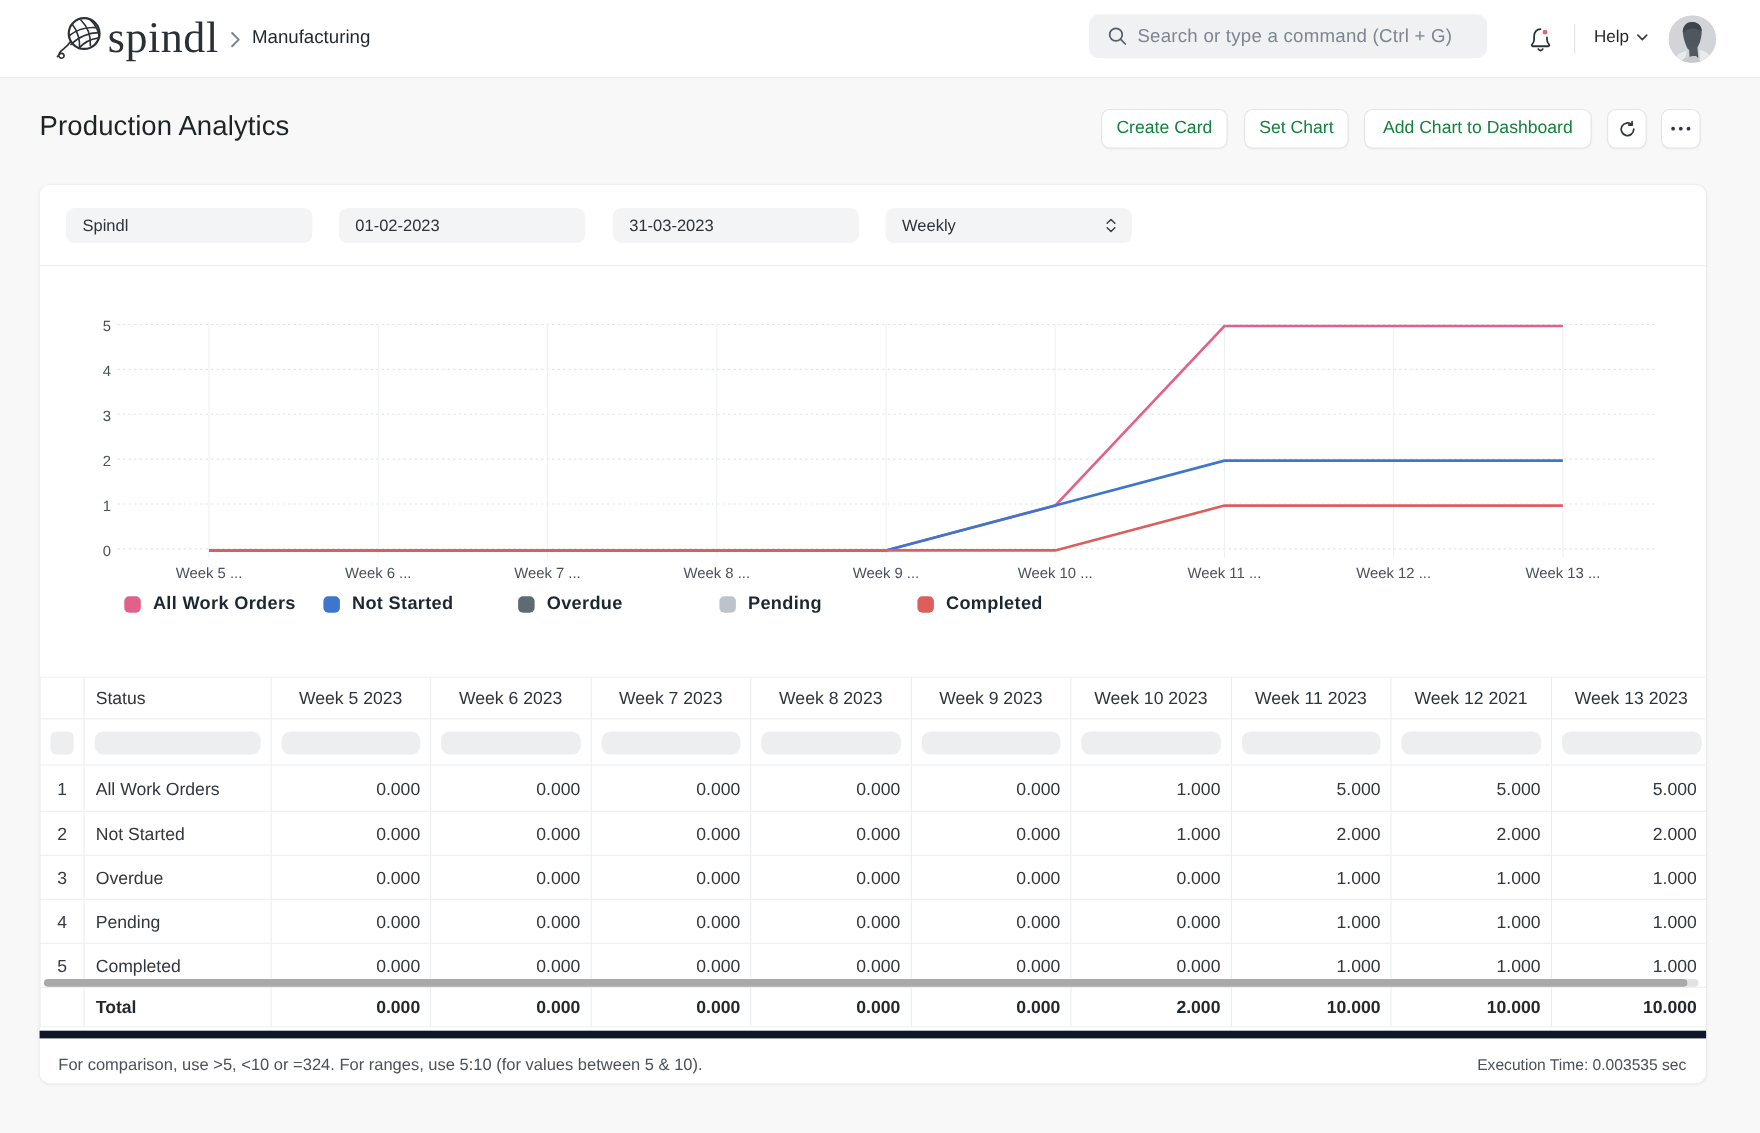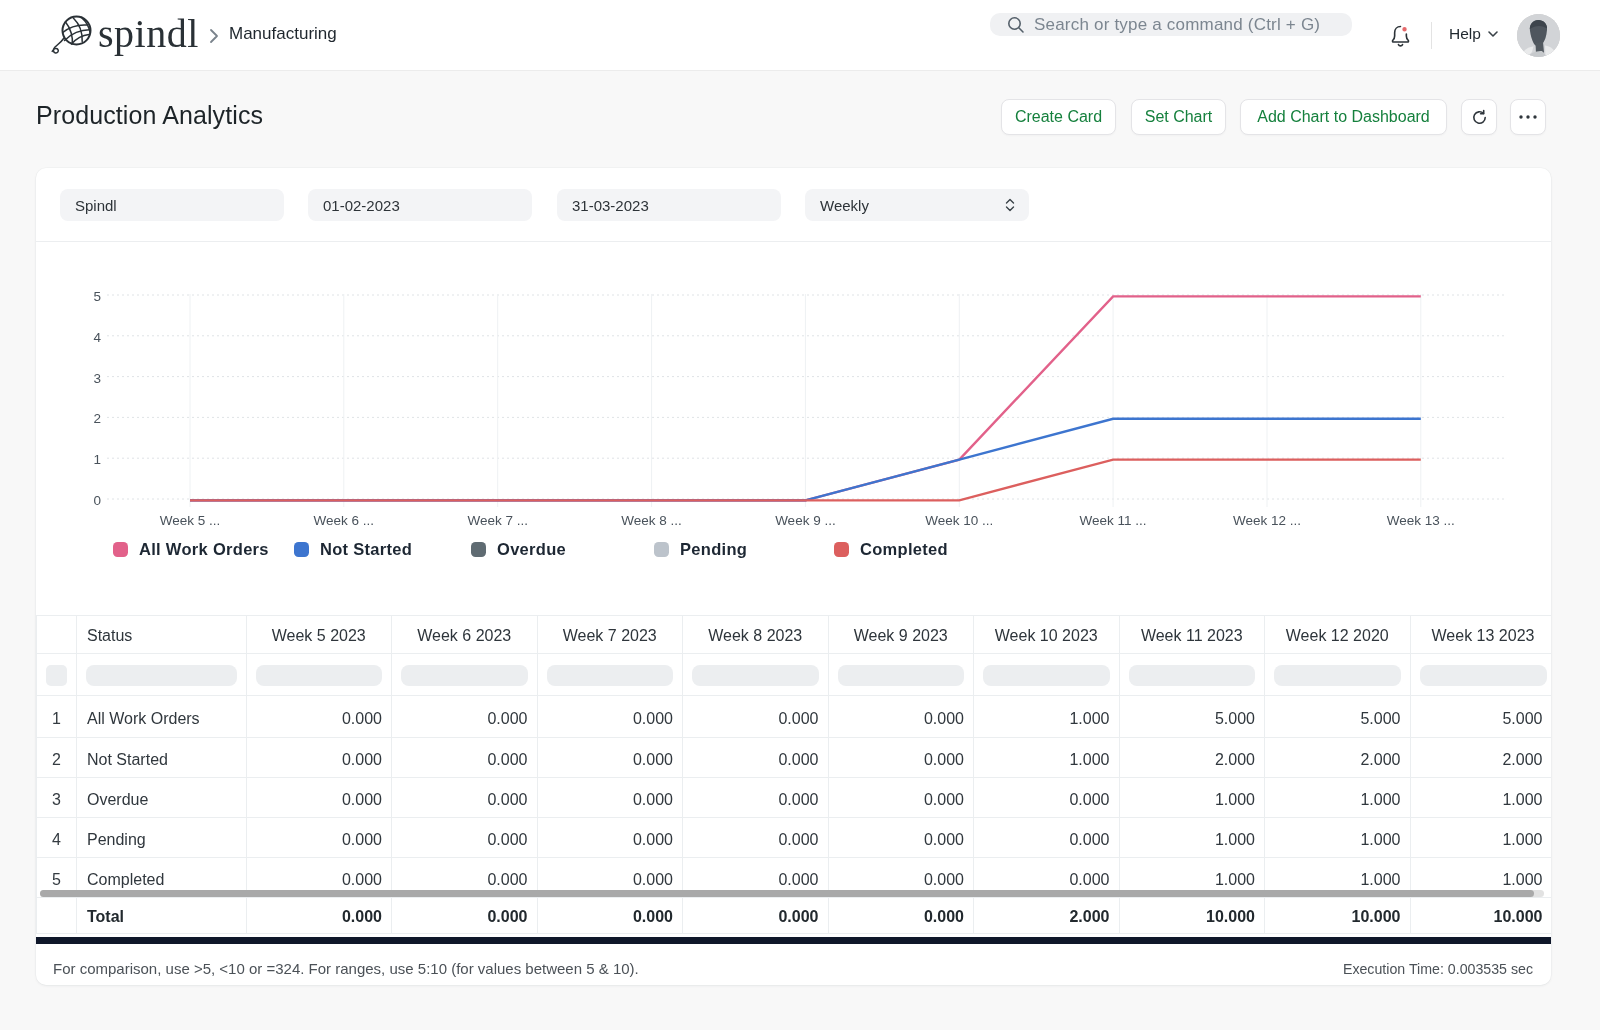--- a/index.html
+++ b/index.html
@@ -4,21 +4,21 @@
 <style>
   * { margin:0; padding:0; box-sizing:border-box; }
   html,body { width:1600px; height:1030px; overflow:hidden; }
   body { font-family:"Liberation Sans", sans-serif; background:#f8f8f8; color:#1f272e; }
   
   .nav { position:relative; height:71px; background:#ffffff; border-bottom:1px solid #ececec; }
   .logo-wrap { position:absolute; left:48px; top:14px; height:44px; display:flex; align-items:center; }
   .logo-text { font-family:"Liberation Serif", serif; font-size:40px; color:#2a3136; letter-spacing:0.5px; margin-left:4px; position:relative; top:-3px;}
   .crumb-sep { position:absolute; left:208px; top:26px; color:#7a838c; }
   .crumb { position:absolute; left:229px; top:24px; font-size:17px; color:#1f272e; }
-  .search { position:absolute; left:990px; top:13px; width:362px; height:23px; background:#f0f1f3; border-radius:10px; display:flex; align-items:center; }
+  .search { position:absolute; left:990px; top:13px; width:362px; height:40px; background:#f0f1f3; border-radius:10px; display:flex; align-items:center; }
   .search svg { margin-left:17px; }
   .search span { margin-left:9px; font-size:17px; color:#7c8690; letter-spacing:0.2px; }
   .bell { position:absolute; left:1388px; top:25px; }
   .nav-div { position:absolute; left:1431px; top:22px; width:1px; height:27px; background:#e3e3e3; }
   .help { position:absolute; left:1449px; top:25px; font-size:15.5px; color:#1f272e; }
   .help-chev { position:absolute; left:1487px; top:30px; }
   .avatar { position:absolute; left:1517px; top:14px; width:43px; height:43px; border-radius:50%; background:#c9c9c9; overflow:hidden; }
   
   .page-head { position:absolute; left:0; top:72px; width:1600px; height:96px; }
   h1 { position:absolute; left:36px; top:29px; font-size:25px; font-weight:400; color:#1d2428; letter-spacing:0.1px; }
@@ -215,21 +215,21 @@
           <tr style="height:38px;">
         <th></th>
         <th style="text-align:left; padding-left:10px;">Status</th>
         <th>Week 5 2023</th>
             <th>Week 6 2023</th>
             <th>Week 7 2023</th>
             <th>Week 8 2023</th>
             <th>Week 9 2023</th>
             <th>Week 10 2023</th>
             <th>Week 11 2023</th>
-            <th>Week 12 2020</th>
+            <th>Week 12 2021</th>
             <th>Week 13 2023</th>
       </tr>
       <tr style="height:42px;">
         <td class="fcell">
               <div class="fpill" style="margin:0 9px; border-radius:5px; height:21px;"></div>
             </td>
         <td class="fcell">
               <div class="fpill"></div>
             </td>
         <td class="fcell">

